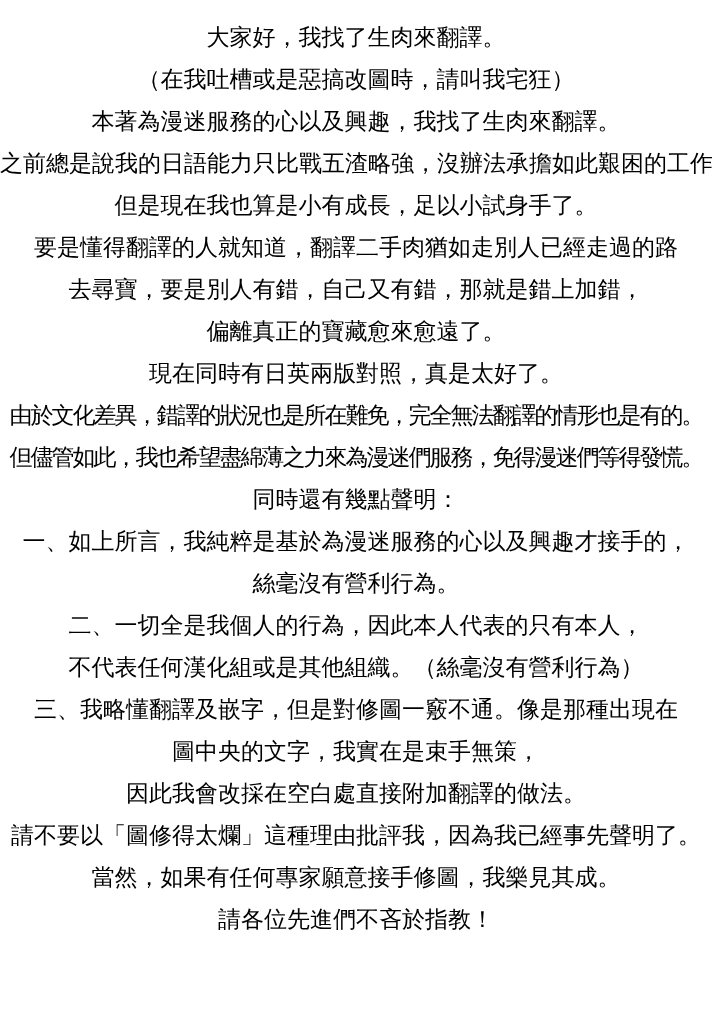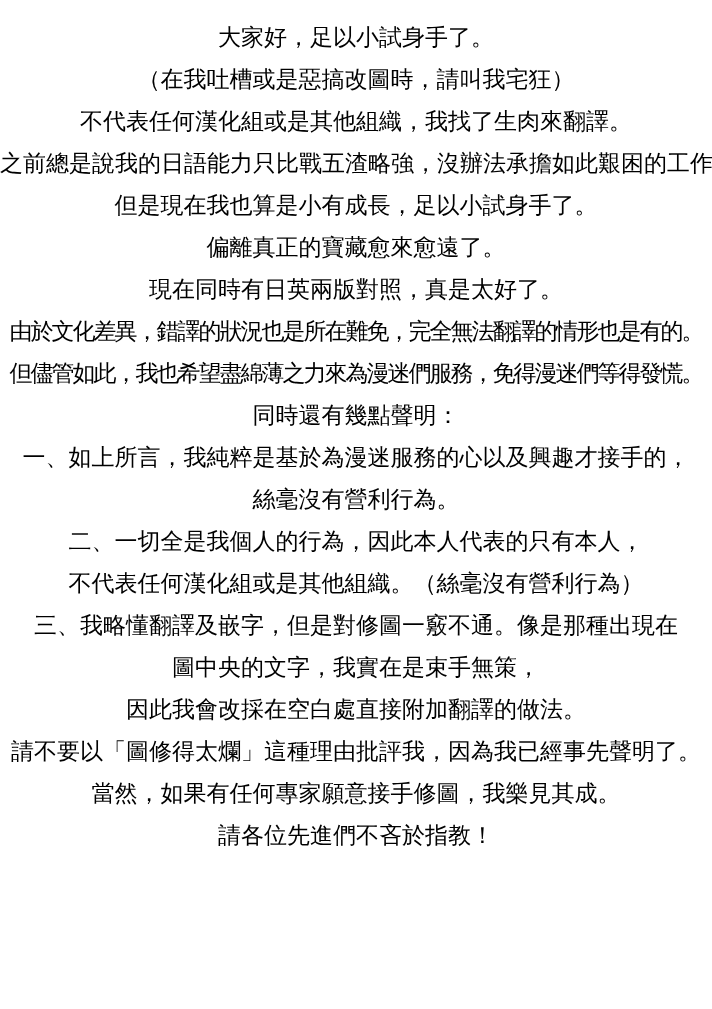--- a/index.html
+++ b/index.html
@@ -26,25 +26,27 @@
   }
   
   .tight {
     letter-spacing: -2px;
   }
 </style>
 </head>
 <body>
 
 <div class="page">
-  <div class="line">大家好，足以小試身手了。</div>
+  <div class="line">大家好，我找了生肉來翻譯。</div>
   <div class="line">（在我吐槽或是惡搞改圖時，請叫我宅狂）</div>
-  <div class="line">不代表任何漢化組或是其他組織，我找了生肉來翻譯。</div>
+  <div class="line">本著為漫迷服務的心以及興趣，我找了生肉來翻譯。</div>
   <div class="line">之前總是說我的日語能力只比戰五渣略強，沒辦法承擔如此艱困的工作。</div>
   <div class="line">但是現在我也算是小有成長，足以小試身手了。</div>
+  <div class="line">要是懂得翻譯的人就知道，翻譯二手肉猶如走別人已經走過的路</div>
+  <div class="line">去尋寶，要是別人有錯，自己又有錯，那就是錯上加錯，</div>
   <div class="line">偏離真正的寶藏愈來愈遠了。</div>
   <div class="line">現在同時有日英兩版對照，真是太好了。</div>
   <div class="line tight">由於文化差異，錯譯的狀況也是所在難免，完全無法翻譯的情形也是有的。</div>
   <div class="line tight">但儘管如此，我也希望盡綿薄之力來為漫迷們服務，免得漫迷們等得發慌。</div>
   <div class="line">同時還有幾點聲明：</div>
   <div class="line">一、如上所言，我純粹是基於為漫迷服務的心以及興趣才接手的，</div>
   <div class="line">絲毫沒有營利行為。</div>
   <div class="line">二、一切全是我個人的行為，因此本人代表的只有本人，</div>
   <div class="line">不代表任何漢化組或是其他組織。（絲毫沒有營利行為）</div>
   <div class="line">三、我略懂翻譯及嵌字，但是對修圖一竅不通。像是那種出現在</div>

